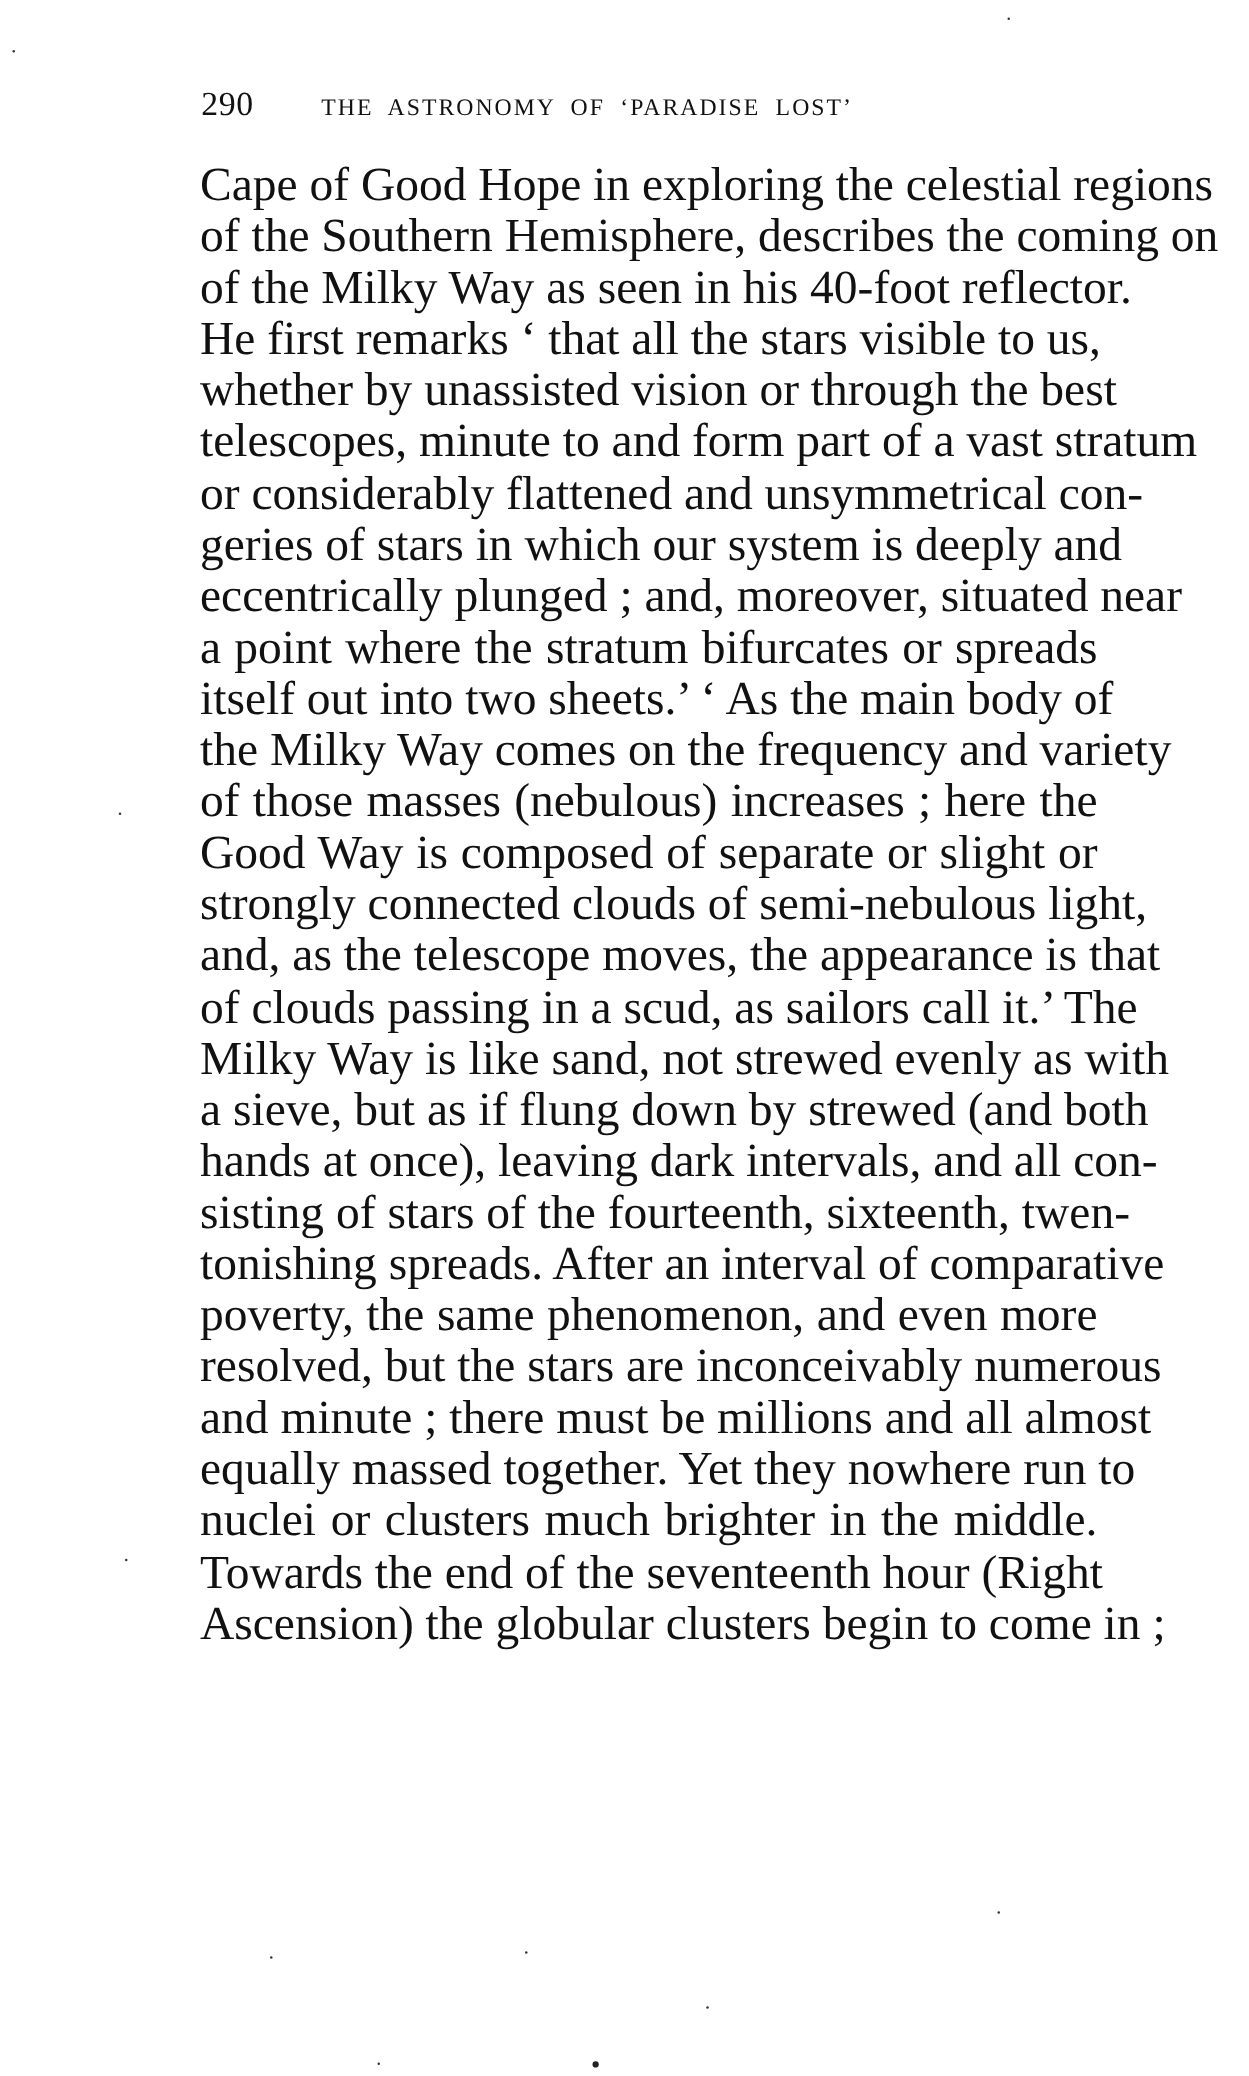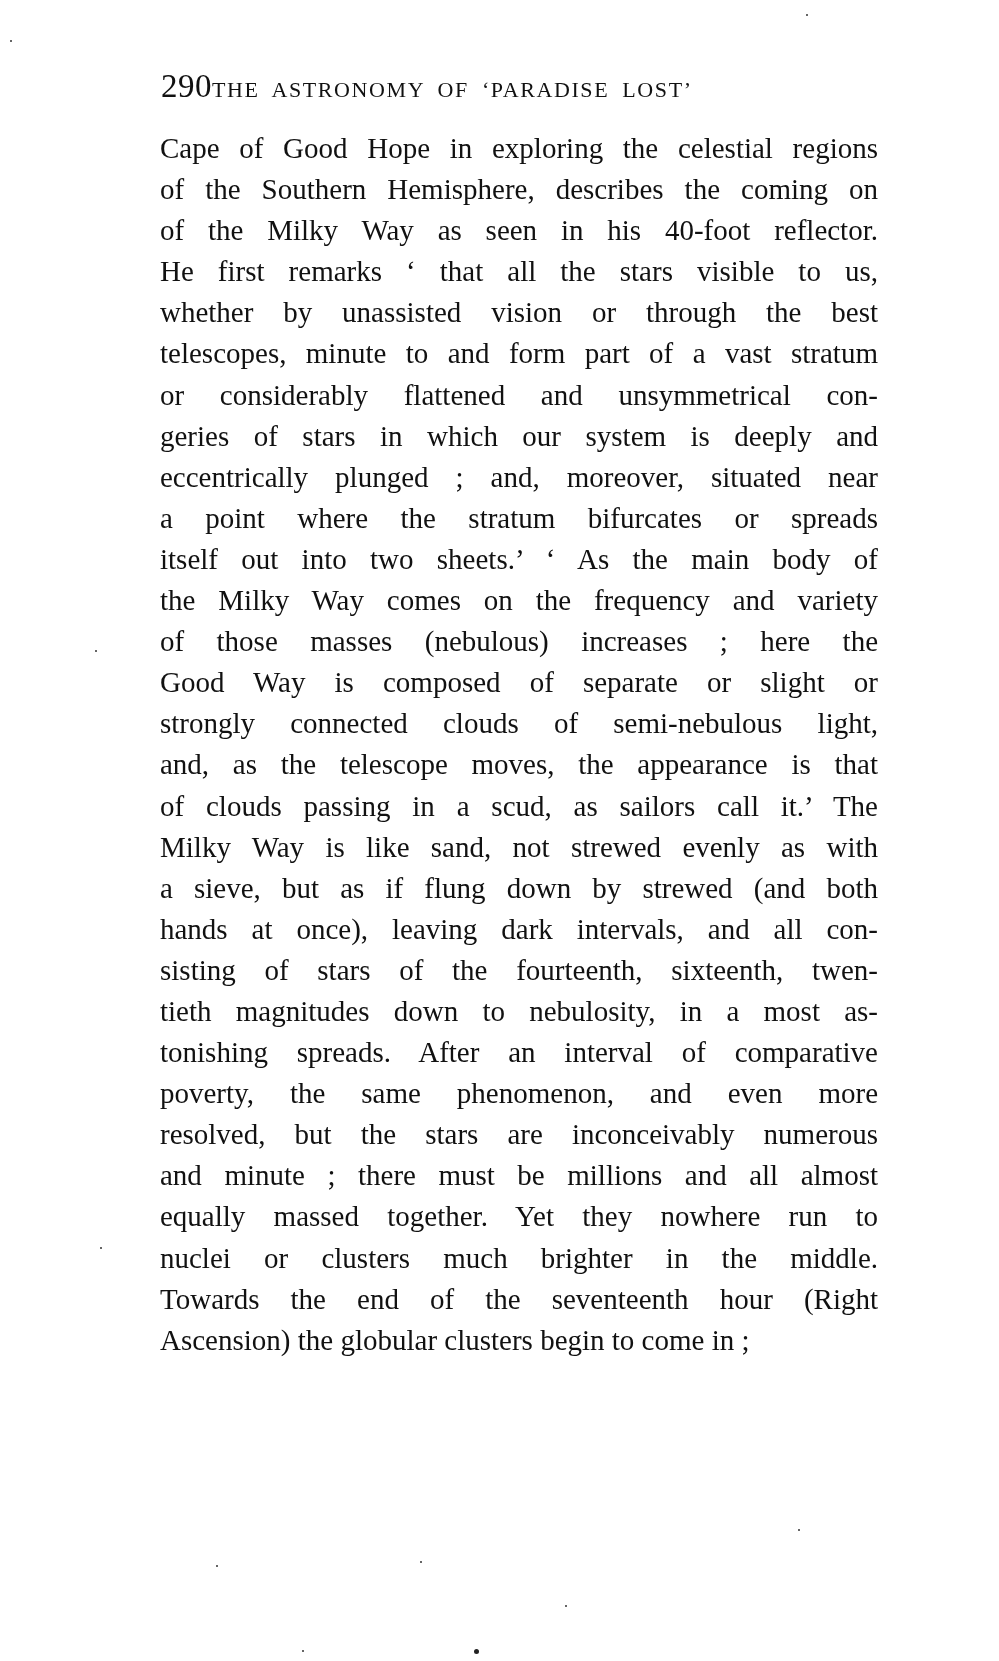--- a/index.html
+++ b/index.html
@@ -26,40 +26,42 @@
     .running-head {
       position: absolute;
       left: 161px;
       top: 68px;
       width: 720px;
       height: 40px;
       display: flex;
       align-items: baseline;
     }
     .page-number {
-      font-size: 33px;
+      font-size: 27px;
       letter-spacing: 0.5px;
+      margin-right: 34px;
     }
     .running-title {
-      font-size: 22px;
+      font-size: 19px;
       letter-spacing: 1.6px;
       text-transform: uppercase;
       word-spacing: 6px;
+      margin-left: 20px;
     }
     .body-text {
       position: absolute;
       left: 160px;
       top: 128px;
       width: 718px;
     }
     .line {
       display: block;
       height: 41.1px;
       line-height: 41.1px;
-      font-size: 29px;
+      font-size: 38px;
       text-align: justify;
       text-align-last: justify;
       white-space: nowrap;
       overflow: visible;
     }
     .line.last {
       text-align-last: left;
     }
     .speck {
       position: absolute;
@@ -100,21 +102,20 @@
     <span class="line">the Milky Way comes on the frequency and variety</span>
     <span class="line">of those masses (nebulous) increases ; here the</span>
     <span class="line">Good Way is composed of separate or slight or</span>
     <span class="line">strongly connected clouds of semi-nebulous light,</span>
     <span class="line">and, as the telescope moves, the appearance is that</span>
     <span class="line">of clouds passing in a scud, as sailors call it.’ The</span>
     <span class="line">Milky Way is like sand, not strewed evenly as with</span>
     <span class="line">a sieve, but as if flung down by strewed (and both</span>
     <span class="line">hands at once), leaving dark intervals, and all con-</span>
     <span class="line">sisting of stars of the fourteenth, sixteenth, twen-</span>
-    <span class="line">tieth magnitudes down to nebulosity, in a most as-</span>
     <span class="line">tonishing spreads. After an interval of comparative</span>
     <span class="line">poverty, the same phenomenon, and even more</span>
     <span class="line">resolved, but the stars are inconceivably numerous</span>
     <span class="line">and minute ; there must be millions and all almost</span>
     <span class="line">equally massed together. Yet they nowhere run to</span>
     <span class="line">nuclei or clusters much brighter in the middle.</span>
     <span class="line">Towards the end of the seventeenth hour (Right</span>
     <span class="line last">Ascension) the globular clusters begin to come in ;</span>
   </div>
 

